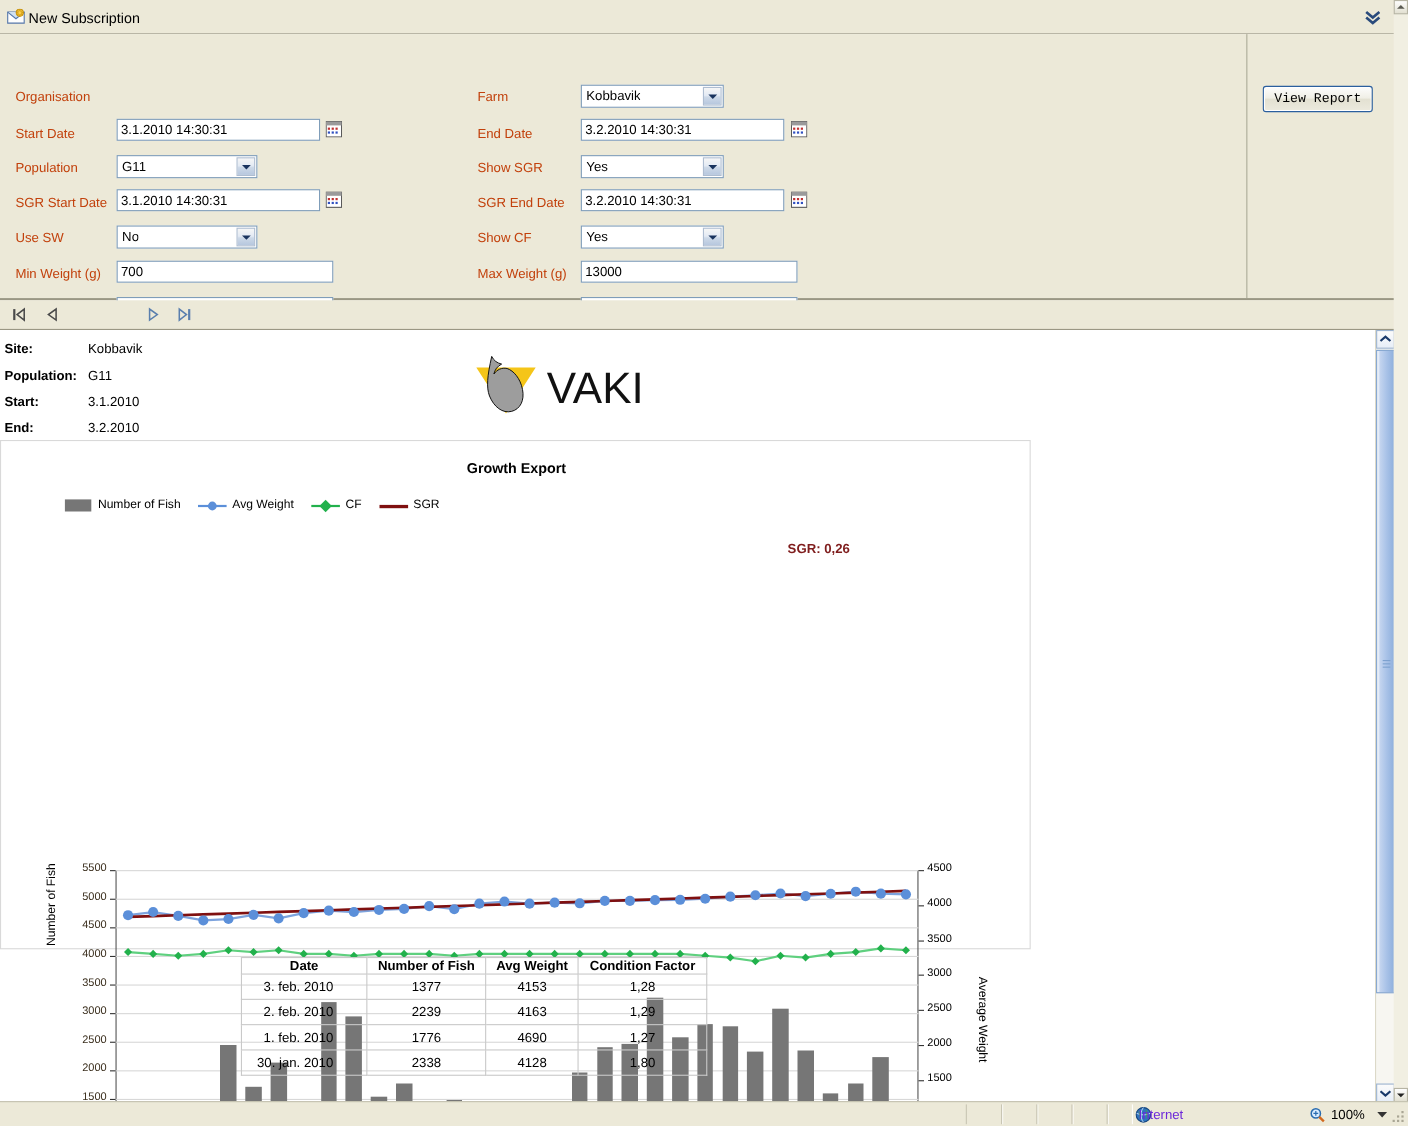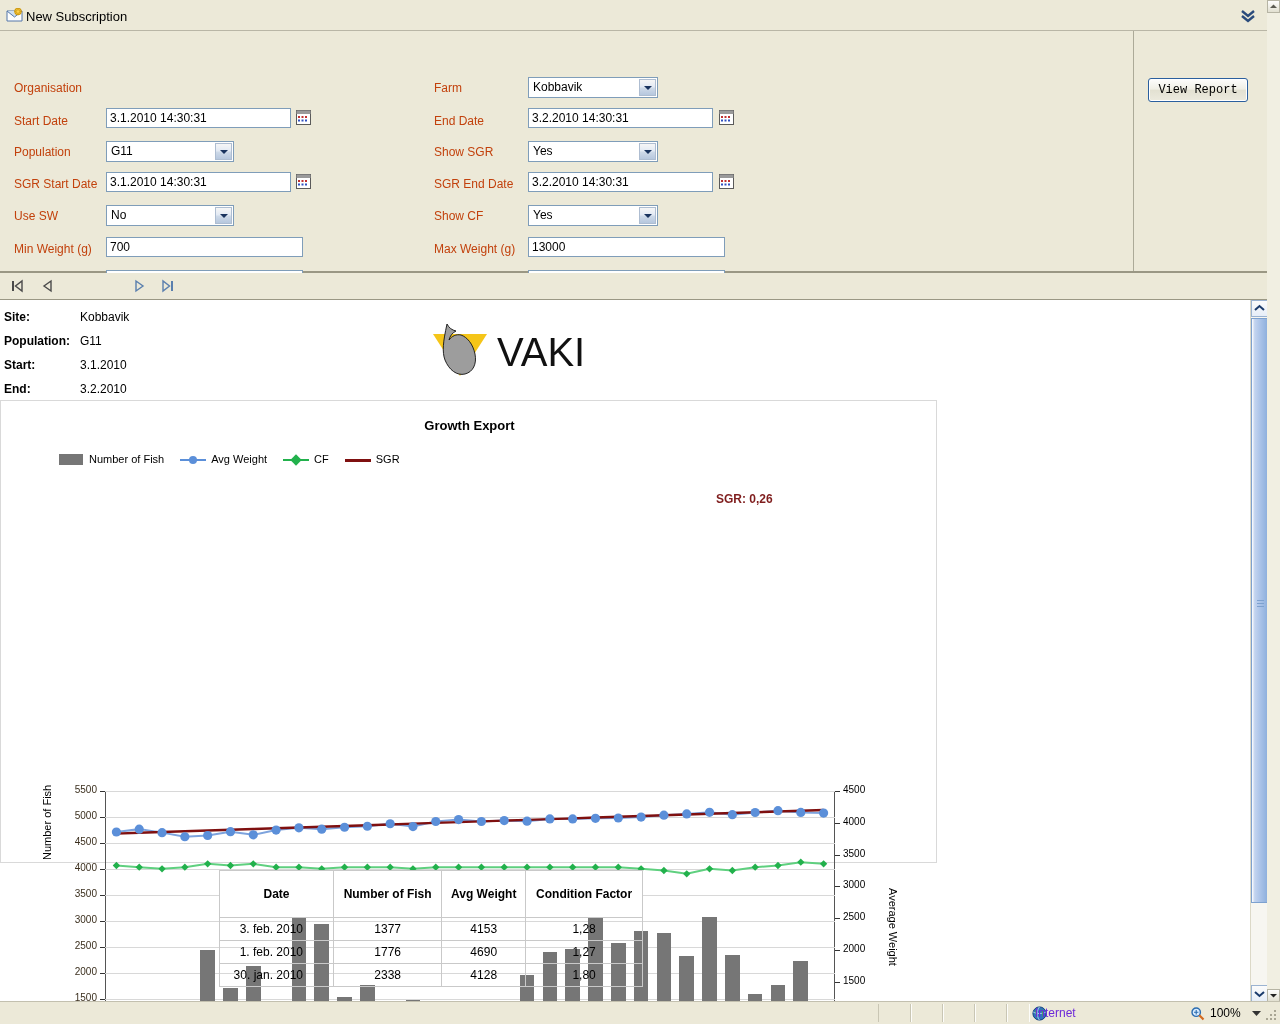--- a/index.html
+++ b/index.html
@@ -68,21 +68,21 @@
   .plot .axisline.right{left:729px;}
   .bar{position:absolute;background:#767676;bottom:0;}
   .tickL{position:absolute;right:0;width:5px;height:1px;background:#333;}
   .tickR{position:absolute;left:0;width:5px;height:1px;background:#333;}
   .ytxtL{position:absolute;text-align:right;font-size:10px;color:#3b2f1e;white-space:nowrap;}
   .ytxtR{position:absolute;text-align:left;font-size:10px;color:#000;white-space:nowrap;}
 
   
   .tblwrap{position:absolute;left:219px;top:570px;width:424px;}
   table.dt{border-collapse:collapse;font-size:12px;width:424px;}
-  table.dt th{border:1px solid #c9c9c9;background:#fff;font-weight:bold;padding:16px 6px;text-align:center;font-size:12px;}
+  table.dt th{border:1px solid #c9c9c9;background:#fff;font-weight:bold;padding:0 6px;text-align:center;font-size:12px;}
   table.dt td{border:1px solid #c9c9c9;padding:4px 6px;text-align:center;font-size:12px;}
   table.dt td.c0{text-align:right;padding-right:30px;}
 
   
   .vscroll{position:absolute;left:1250px;top:300px;width:17px;height:702px;background:#f7f6f1;border-left:1px solid #dcd9c8;}
   .vsb-btn{position:absolute;left:0;width:17px;height:17px;box-sizing:border-box;background:linear-gradient(to bottom,#fbfbfb,#e7eef8);border:1px solid #9bb3d1;cursor:pointer;}
   .vsb-thumb{position:absolute;left:0;top:18px;width:17px;height:585px;box-sizing:border-box;background:linear-gradient(to right,#ffffff 0%,#c3d4ef 18%,#aac3e8 55%,#8fb0dd 100%);border:1px solid #7da1cf;cursor:pointer;}
   .vsb-grip{position:absolute;left:5px;top:281px;width:7px;height:7px;}
   .vsb-grip i{display:block;width:7px;height:1px;background:#7da1cf;margin-bottom:2px;}
   .outer-scroll{position:absolute;left:1267px;top:0;width:13px;height:1002px;background:#f1efe2;}
@@ -482,20 +482,26 @@
             </tr>
           </thead>
         <tbody id="dt-body">
             <tr>
               <td class="c0">3. feb. 2010</td>
               <td>1377</td>
               <td>4153</td>
               <td>1,28</td>
             </tr>
             <tr>
+              <td class="c0">2. feb. 2010</td>
+              <td>2239</td>
+              <td>4163</td>
+              <td>1,29</td>
+            </tr>
+            <tr>
               <td class="c0">1. feb. 2010</td>
               <td>1776</td>
               <td>4690</td>
               <td>1,27</td>
             </tr>
             <tr>
               <td class="c0">30. jan. 2010</td>
               <td>2338</td>
               <td>4128</td>
               <td>1,80</td>

